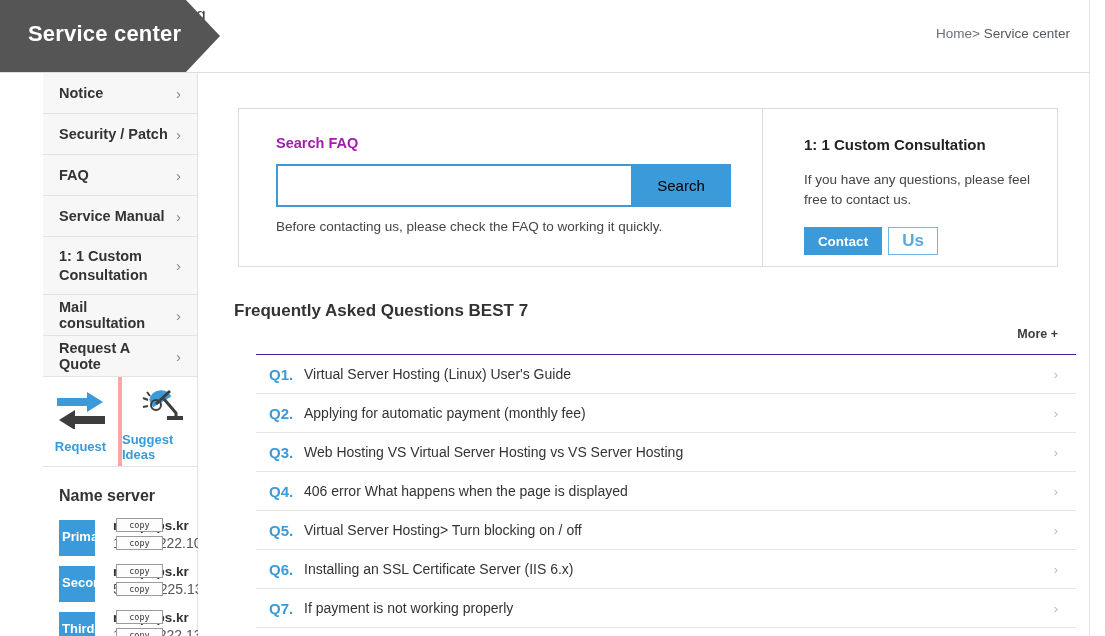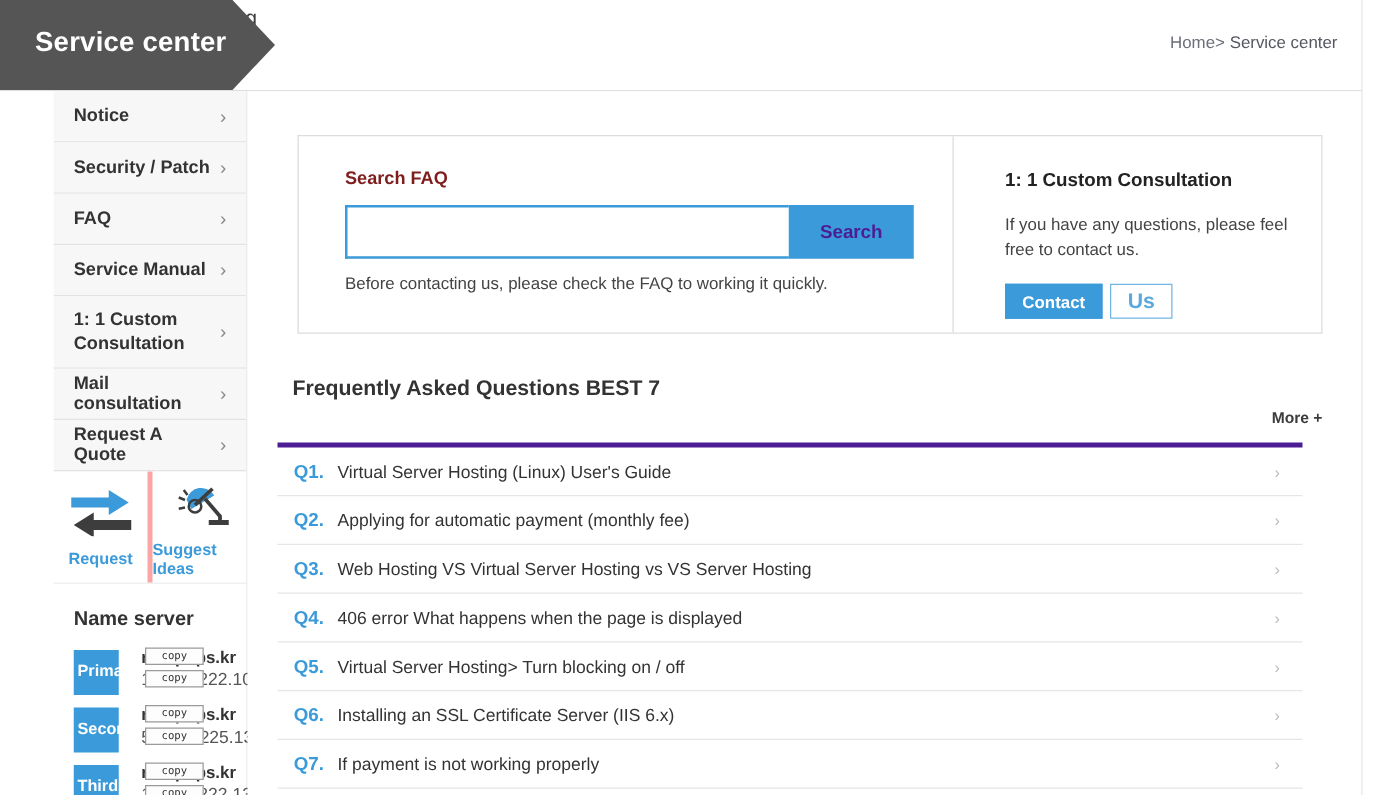--- a/index.html
+++ b/index.html
@@ -101,30 +101,30 @@
 
   .top-panels {
     position: absolute; left: 40px; top: 35px;
     width: 820px; height: 159px;
     border: 1px solid #dcdcdc; background: #fff;
     display: flex;
   }
   .panel-search { width: 524px; border-right: 1px solid #dcdcdc; padding: 26px 32px 0 37px; }
   .panel-contact { flex: 1; padding: 27px 0 0 41px; }
 
-  .search-label { font-size: 14.5px; font-weight: bold; color: #7f1d1d; margin-bottom: 13px; }
+  .search-label { font-size: 14.5px; font-weight: bold; color: #a21caf; margin-bottom: 13px; }
   .search-row { display: flex; width: 455px; height: 43px; }
   .search-input {
     flex: 1; border: 2px solid #3b9ad9; border-right: none;
     font-size: 14px; padding: 0 10px; outline: none;
     font-family: "Liberation Sans", sans-serif; color: #333; background: #fff;
   }
   .search-btn {
-    width: 100px; background: #3b9ad9; border: none; color: #4c1d95;
-    font-size: 15px; font-weight: bold; cursor: pointer;
+    width: 100px; background: #3b9ad9; border: none; color: #000000;
+    font-size: 15px; font-weight: normal; cursor: pointer;
     font-family: "Liberation Sans", sans-serif;
   }
   .search-hint { font-size: 13.5px; color: #444; margin-top: 12px; }
 
   .contact-title { font-size: 15px; font-weight: bold; color: #222; margin-bottom: 17px; }
   .contact-desc { font-size: 13.5px; color: #444; line-height: 20px; width: 228px; margin-bottom: 17px; }
   .contact-btns { display: flex; gap: 6px; }
   .btn-contact {
     width: 78px; height: 28px; background: #3b9ad9; border: 1px solid #3b9ad9;
     color: #fff; font-size: 13.5px; font-weight: bold; cursor: pointer;
@@ -139,22 +139,22 @@
   .faq-head {
     position: absolute; left: 36px; top: 228px; width: 824px;
   }
   .faq-title { font-size: 17px; font-weight: bold; color: #333; }
   .faq-more {
     position: absolute; right: 0; top: 26px;
     font-size: 12.5px; font-weight: bold; color: #3c3c3c; cursor: pointer;
   }
 
   .faq-list {
-    position: absolute; left: 222px; top: 354px; width: 820px;
-    border-top: 4px solid #4c1d95;
+    position: absolute; left: 256px; top: 354px; width: 820px;
+    border-top: 1px solid #4c1d95;
   }
   .faq-row {
     display: flex; align-items: center;
     height: 39px; padding: 0 18px 0 13px;
     border-bottom: 1px solid #e6e6e6; cursor: pointer;
   }
   .faq-q { width: 35px; font-size: 15px; font-weight: bold; color: #3b9ad9; }
   .faq-text { flex: 1; font-size: 14px; color: #333; }
   .faq-chev { font-size: 13px; color: #bbb; }
 

